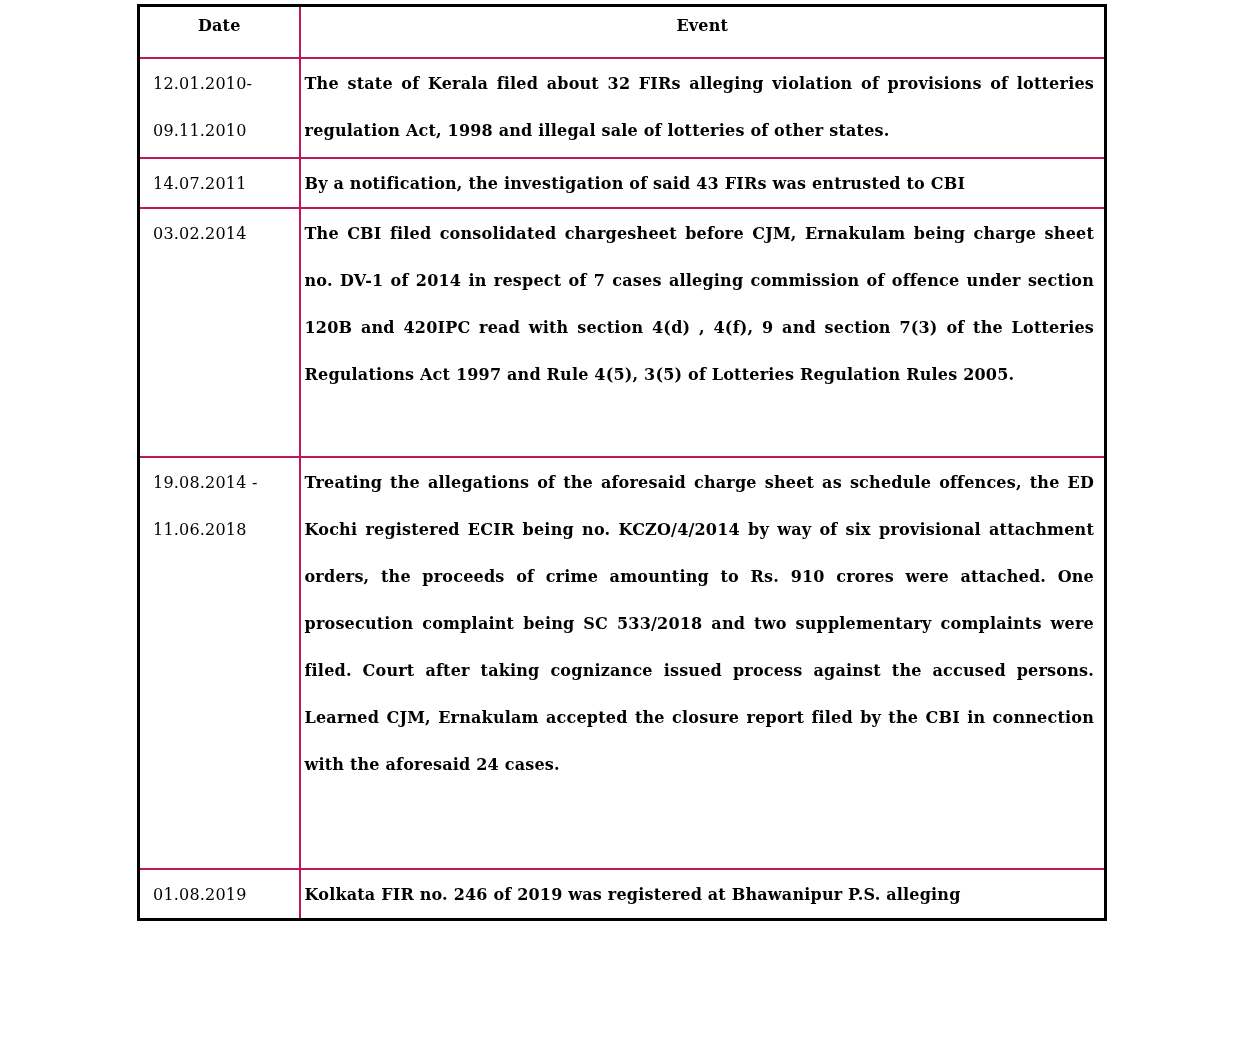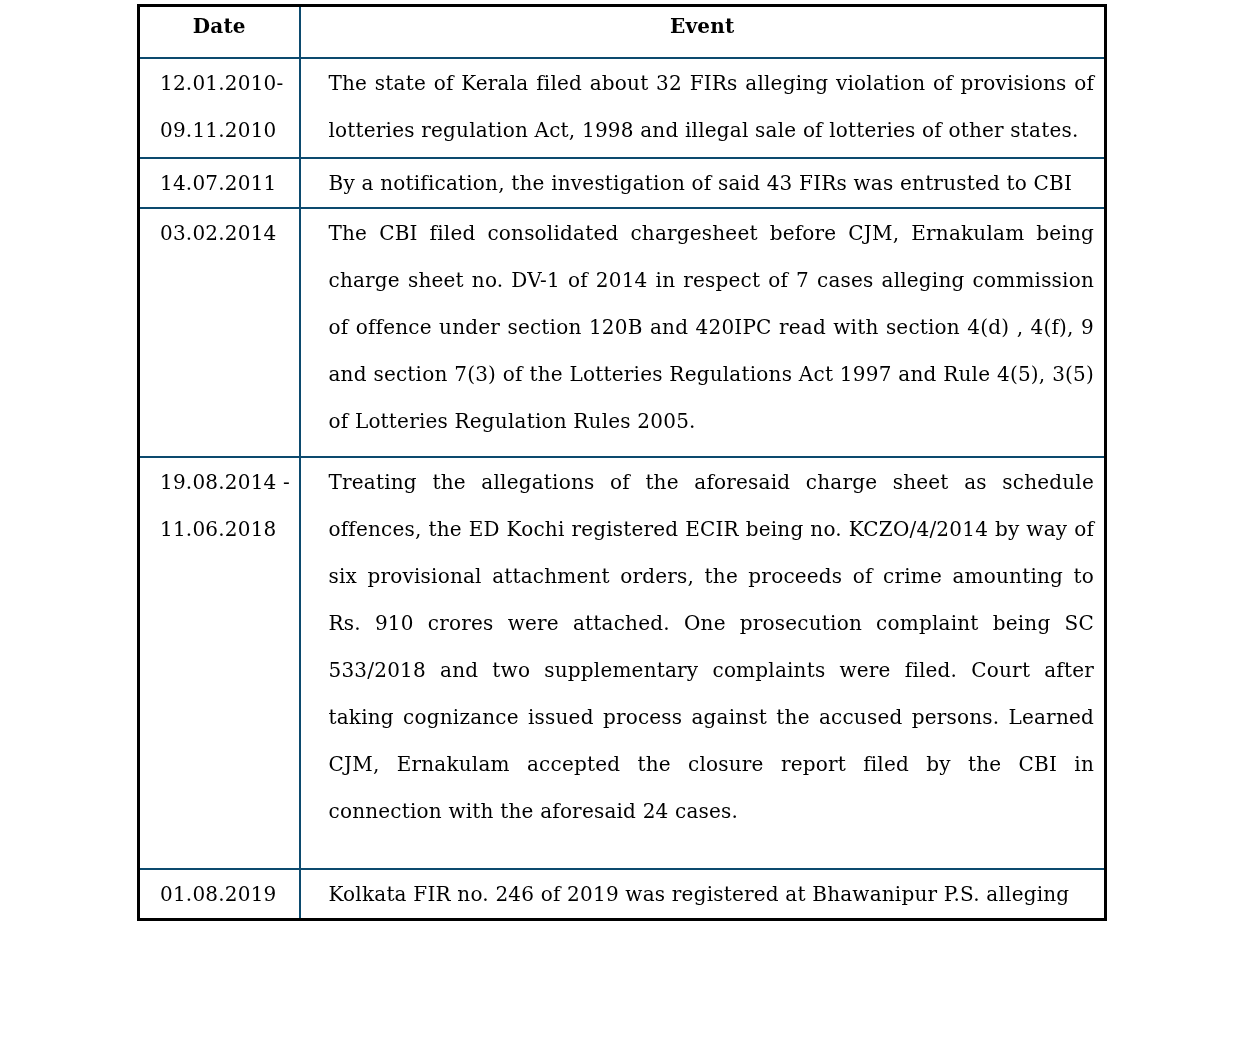--- a/index.html
+++ b/index.html
@@ -17,43 +17,44 @@
     left: 137px;
     top: 4px;
     width: 967px;
     border-collapse: collapse;
     table-layout: fixed;
     border: 3px solid #000000;
   }
   .doc-table col.col-date  { width: 161px; }
   .doc-table col.col-event { width: 806px; }
   .doc-table td, .doc-table th {
-    border: 2px solid #0c4a6e;
+    border: 2px solid #be185d;
     vertical-align: top;
-    font-size: 20px;
+    font-size: 16px;
     line-height: 47px;
     letter-spacing: 0.2px;
     overflow: hidden;
   }
   .doc-table th {
     font-weight: bold;
     text-align: center;
     line-height: 26px;
     padding: 6px 4px 0 4px;
     height: 44px;
   }
   td.date-cell {
-    padding: 1px 6px 0 20px;
+    padding: 1px 6px 0 13px;
     white-space: pre-line;
     text-align: left;
   }
   td.event-cell {
-    padding: 1px 10px 0 28px;
+    padding: 1px 10px 0 4px;
     text-align: justify;
     text-justify: inter-word;
+    font-weight: bold;
   }
   tr.row-1 td { height: 97px; }
   tr.row-2 td { height: 46px; margin-top: 38px; }
   tr.row-3 td { height: 246px; }
   tr.row-4 td { height: 46px; }
   tr.row-5 td { height: 98px; }
   tr.row-6 td { height: 409px; }
   tr.row-7 td { height: 47px; }
 </style>
 </head>

